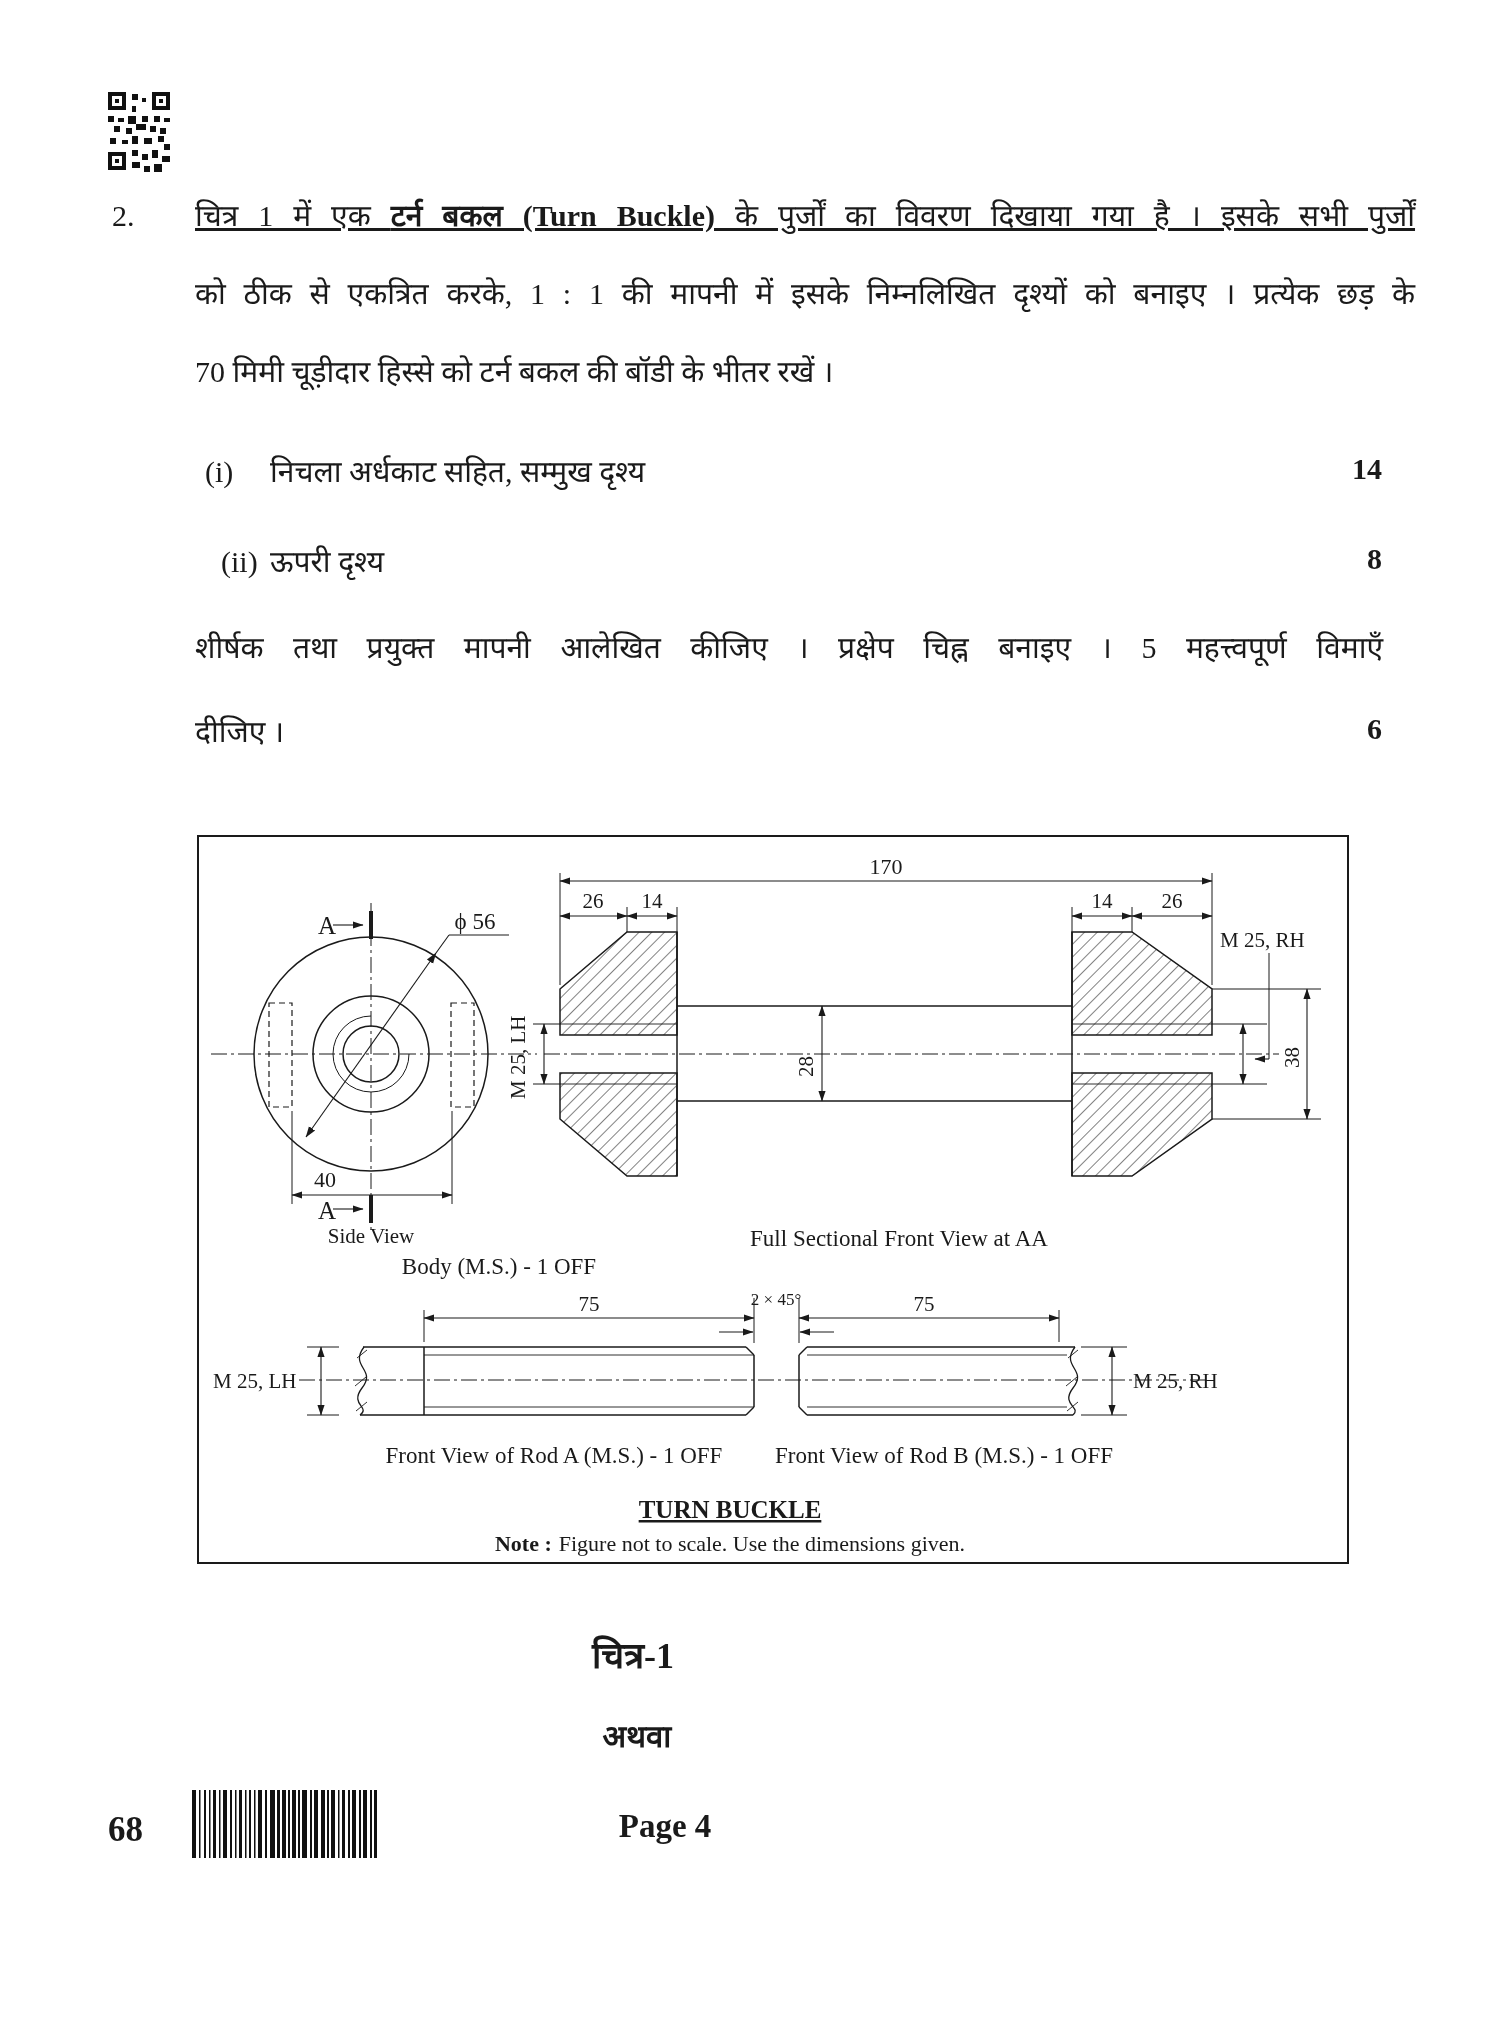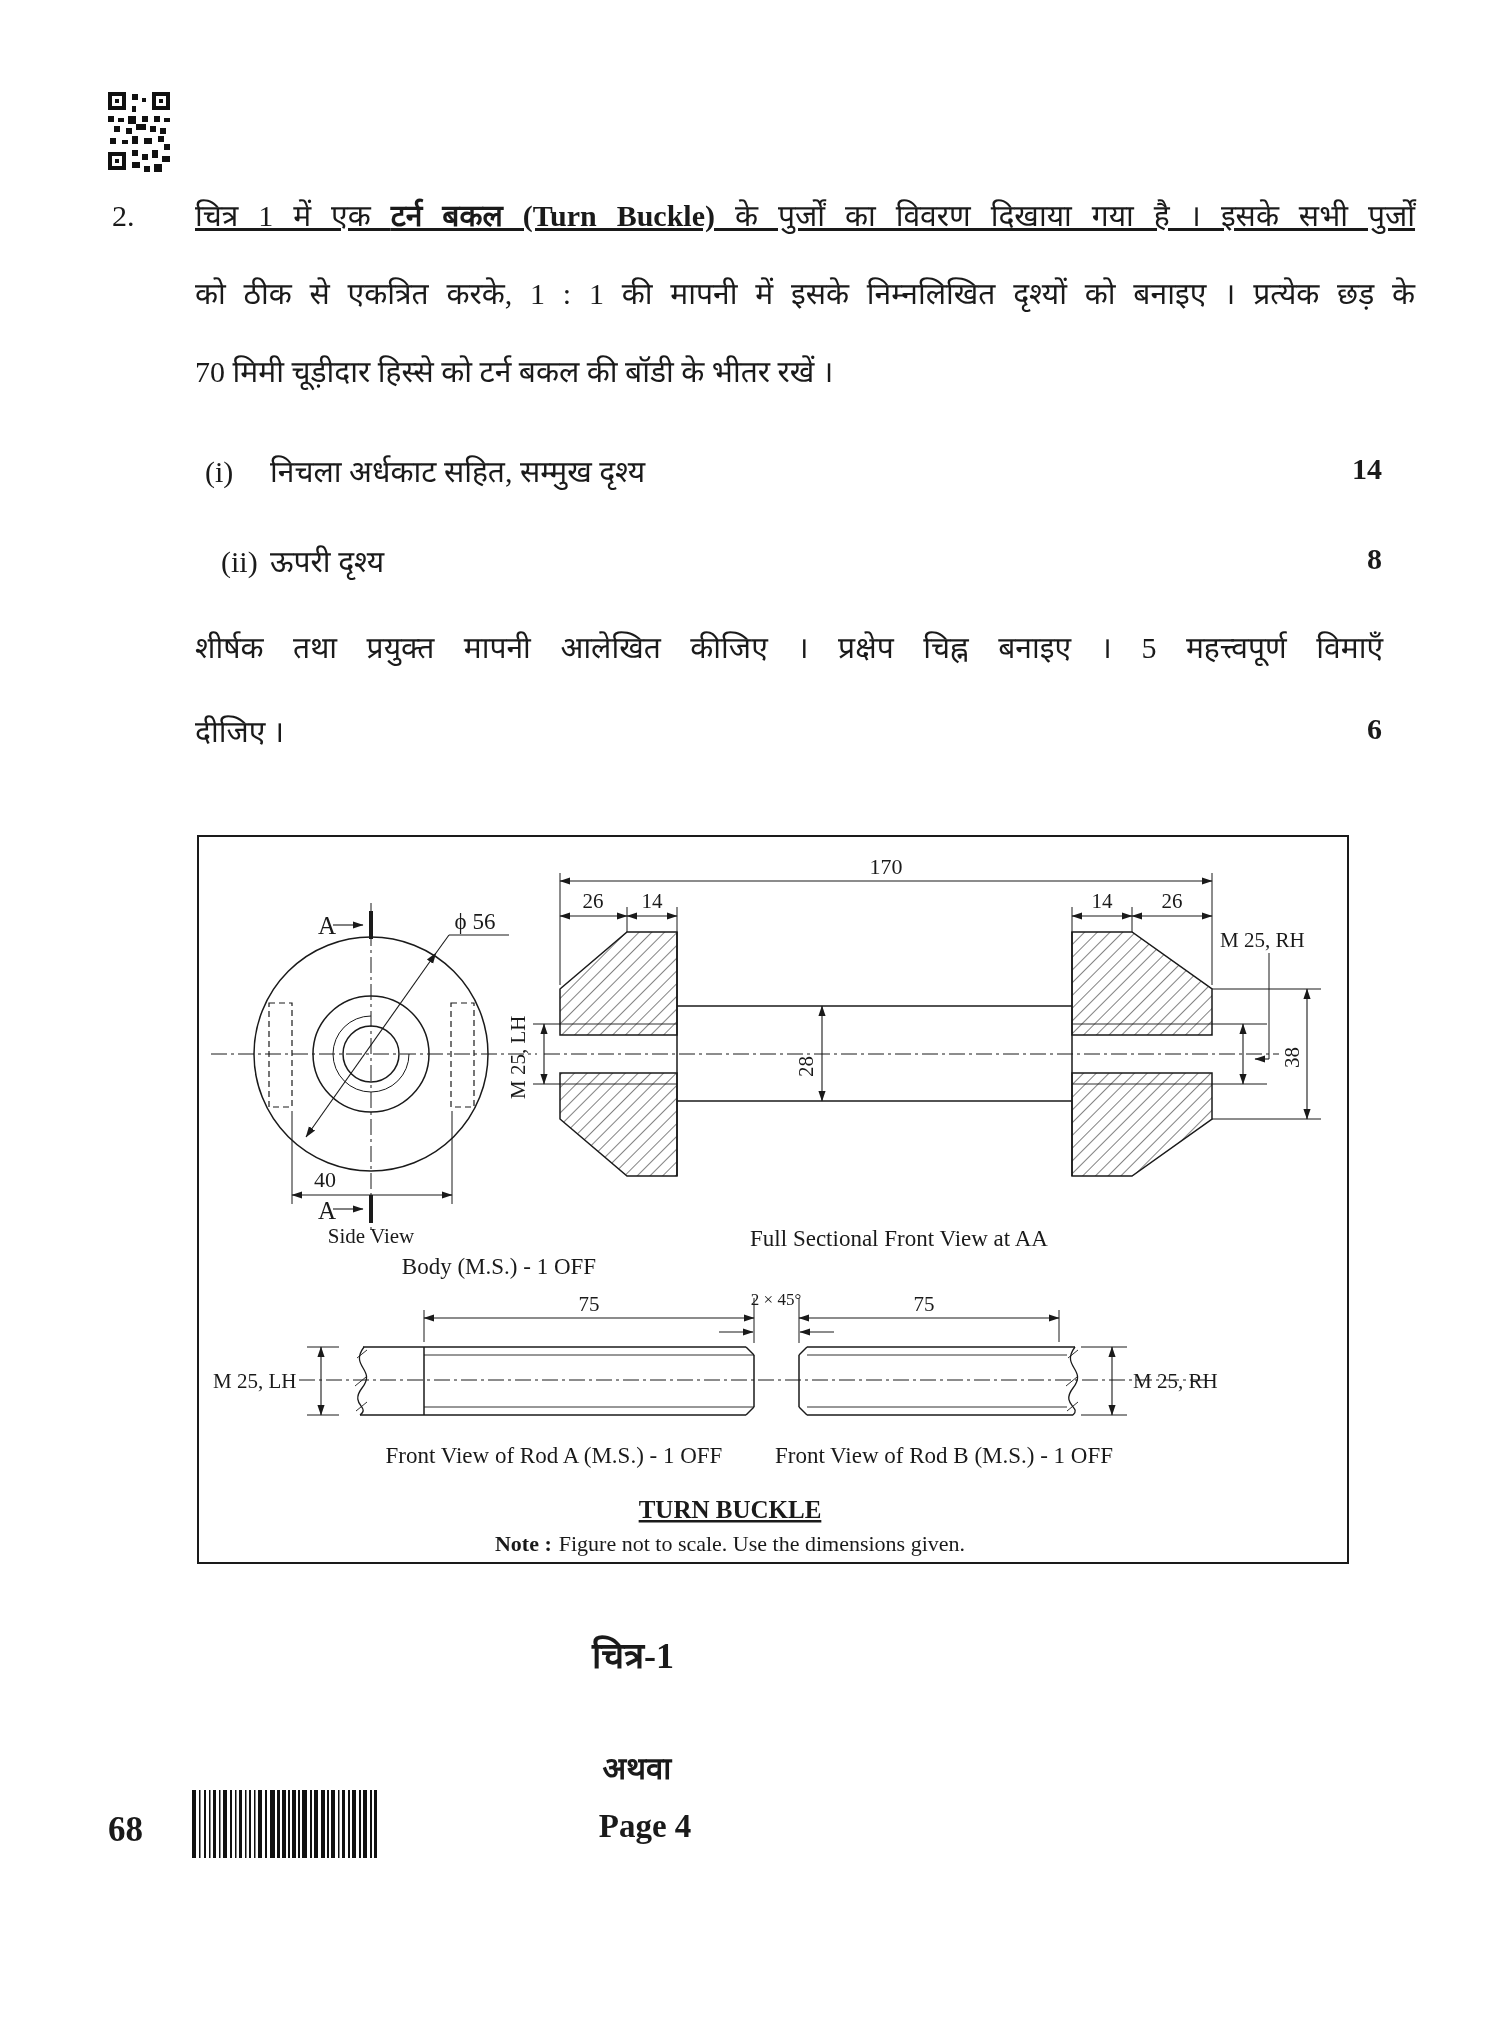--- a/index.html
+++ b/index.html
@@ -232,21 +232,21 @@
   <text x="725" y="474" font-size="21" text-anchor="middle">75</text>
   <text x="934" y="551" font-size="21">M 25, RH</text>
   <text x="355" y="626" font-size="23" text-anchor="middle">Front View of Rod A (M.S.) - 1 OFF</text>
   <text x="745" y="626" font-size="23" text-anchor="middle">Front View of Rod B (M.S.) - 1 OFF</text>
   <text x="531" y="681" font-size="25" font-weight="bold" text-anchor="middle" text-decoration="underline">TURN BUCKLE</text>
   <text x="531" y="714" font-size="22" text-anchor="middle"><tspan font-weight="bold">Note :</tspan><tspan dx="7">Figure not to scale. Use the dimensions given.</tspan></text>
 </svg>
 </div>
 
 <div class="abs caption-center" style="left:433px;top:1630px;width:400px;font-size:36px;font-weight:bold;">चित्र-1</div>
-<div class="abs caption-center" style="left:437px;top:1714px;width:400px;font-size:31px;font-weight:bold;margin-top:32px;">अथवा</div>
+<div class="abs caption-center" style="left:437px;top:1714px;width:400px;font-size:31px;font-weight:bold;">अथवा</div>
 
 <div class="abs" style="left:108px;top:1810px;font-size:35px;font-weight:bold;text-align:right;">68</div>
 
 <div class="abs" style="left:192px;top:1790px;">
   <svg width="185" height="68" viewBox="0 0 185 68">
     <g fill="#111">
       <rect x="0" y="0" width="4" height="68"></rect>
         <rect x="7" y="0" width="1.5" height="68"></rect>
         <rect x="12" y="0" width="2" height="68"></rect>
       <rect x="17" y="0" width="1.5" height="68"></rect>
@@ -278,13 +278,13 @@
         <rect x="156" y="0" width="2" height="68"></rect>
       <rect x="160" y="0" width="4" height="68"></rect>
         <rect x="167" y="0" width="2" height="68"></rect>
         <rect x="171" y="0" width="4" height="68"></rect>
       <rect x="178" y="0" width="2" height="68"></rect>
         <rect x="182" y="0" width="3" height="68"></rect>
     </g>
   </svg>
 </div>
 
-<div class="abs caption-center" style="left:445px;top:1808px;width:400px;font-size:33px;font-weight:bold;">Page 4</div>
+<div class="abs caption-center" style="left:465px;top:1808px;width:400px;font-size:33px;font-weight:bold;">Page 4</div>
 
 </body></html>

